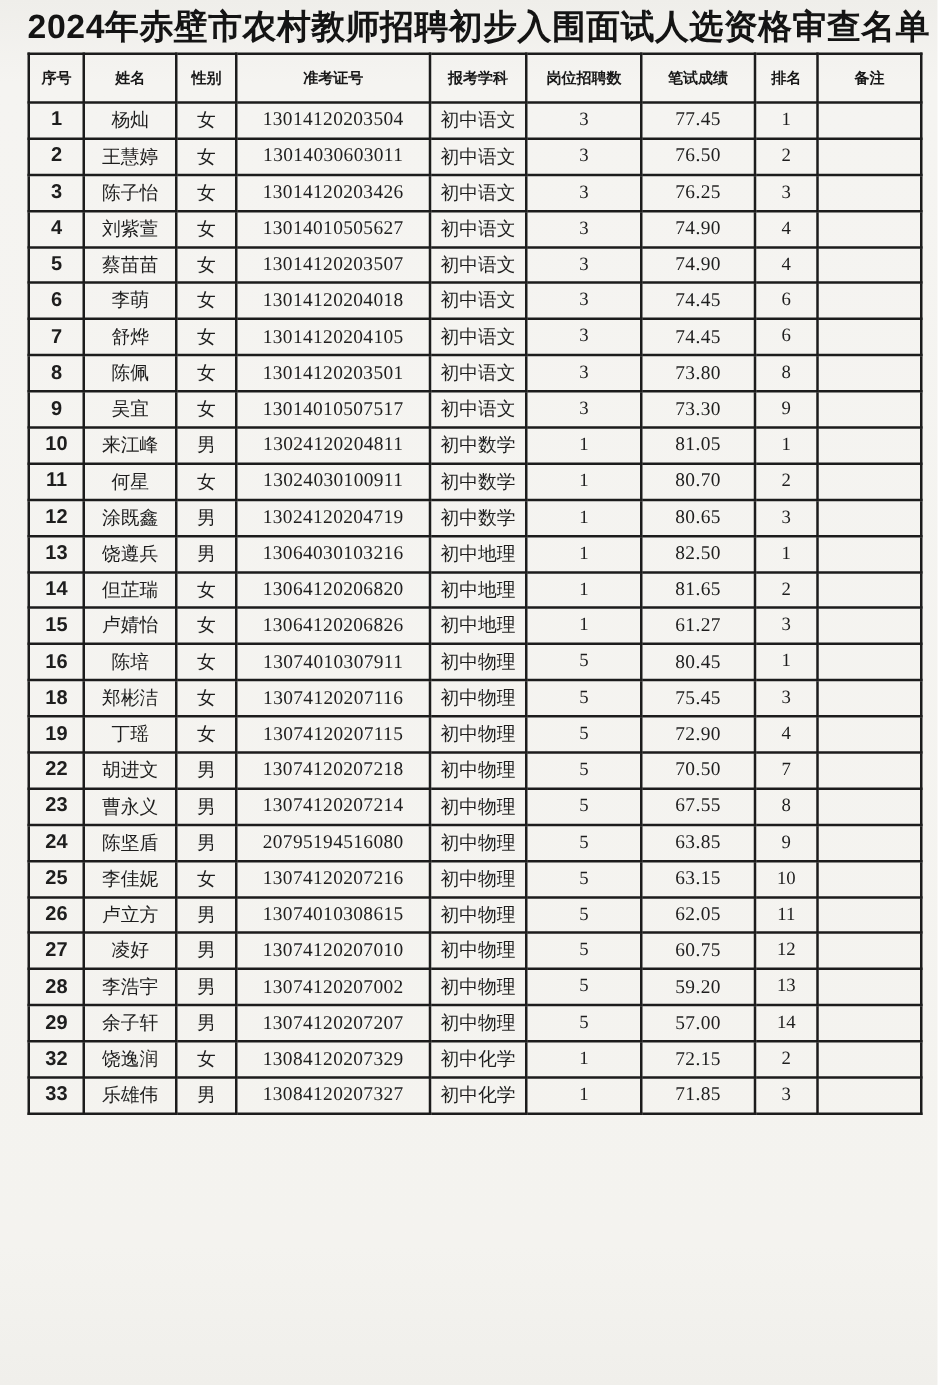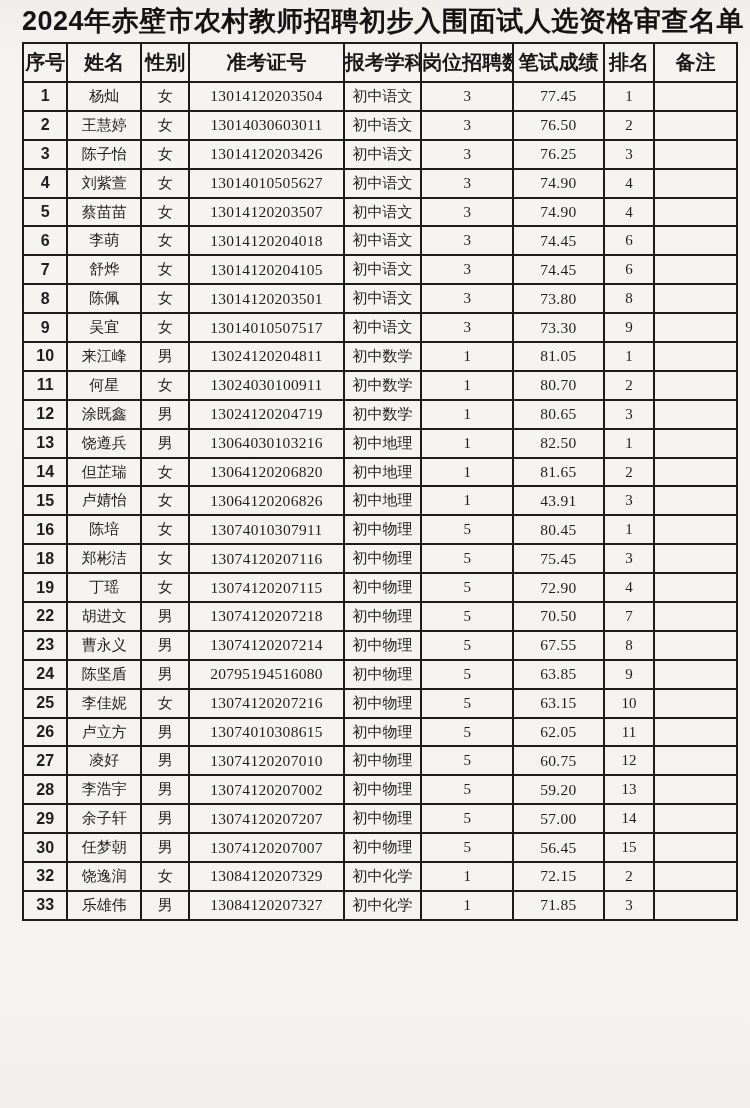--- a/index.html
+++ b/index.html
@@ -41,21 +41,21 @@
     text-align: center;
     vertical-align: middle;
     padding: 0;
     overflow: hidden;
     white-space: nowrap;
   }
   .roster th {
     height: 37px;
     font-family: "Liberation Serif", serif;
     font-weight: 700;
-    font-size: 20px;
+    font-size: 12px;
     color: #181818;
   }
   .roster td {
     height: 26.9px;
     font-size: 15px;
     color: #1e1e1e;
   }
   
   .w0 { width: 44px; }
   .w1 { width: 73px; }
@@ -263,21 +263,21 @@
           <td class="c7">2</td>
           <td class="c8"></td>
         </tr>
         <tr>
           <td class="c0">15</td>
           <td class="c1">卢婧怡</td>
           <td class="c2">女</td>
           <td class="c3">13064120206826</td>
           <td class="c4">初中地理</td>
           <td class="c5">1</td>
-          <td class="c6">43.91</td>
+          <td class="c6">61.27</td>
           <td class="c7">3</td>
           <td class="c8"></td>
         </tr>
         <tr>
           <td class="c0">16</td>
           <td class="c1">陈培</td>
           <td class="c2">女</td>
           <td class="c3">13074010307911</td>
           <td class="c4">初中物理</td>
           <td class="c5">5</td>
@@ -386,31 +386,20 @@
         </tr>
         <tr>
           <td class="c0">29</td>
           <td class="c1">余子轩</td>
           <td class="c2">男</td>
           <td class="c3">13074120207207</td>
           <td class="c4">初中物理</td>
           <td class="c5">5</td>
           <td class="c6">57.00</td>
           <td class="c7">14</td>
-          <td class="c8"></td>
-        </tr>
-        <tr>
-          <td class="c0">30</td>
-          <td class="c1">任梦朝</td>
-          <td class="c2">男</td>
-          <td class="c3">13074120207007</td>
-          <td class="c4">初中物理</td>
-          <td class="c5">5</td>
-          <td class="c6">56.45</td>
-          <td class="c7">15</td>
           <td class="c8"></td>
         </tr>
         <tr>
           <td class="c0">32</td>
           <td class="c1">饶逸润</td>
           <td class="c2">女</td>
           <td class="c3">13084120207329</td>
           <td class="c4">初中化学</td>
           <td class="c5">1</td>
           <td class="c6">72.15</td>

